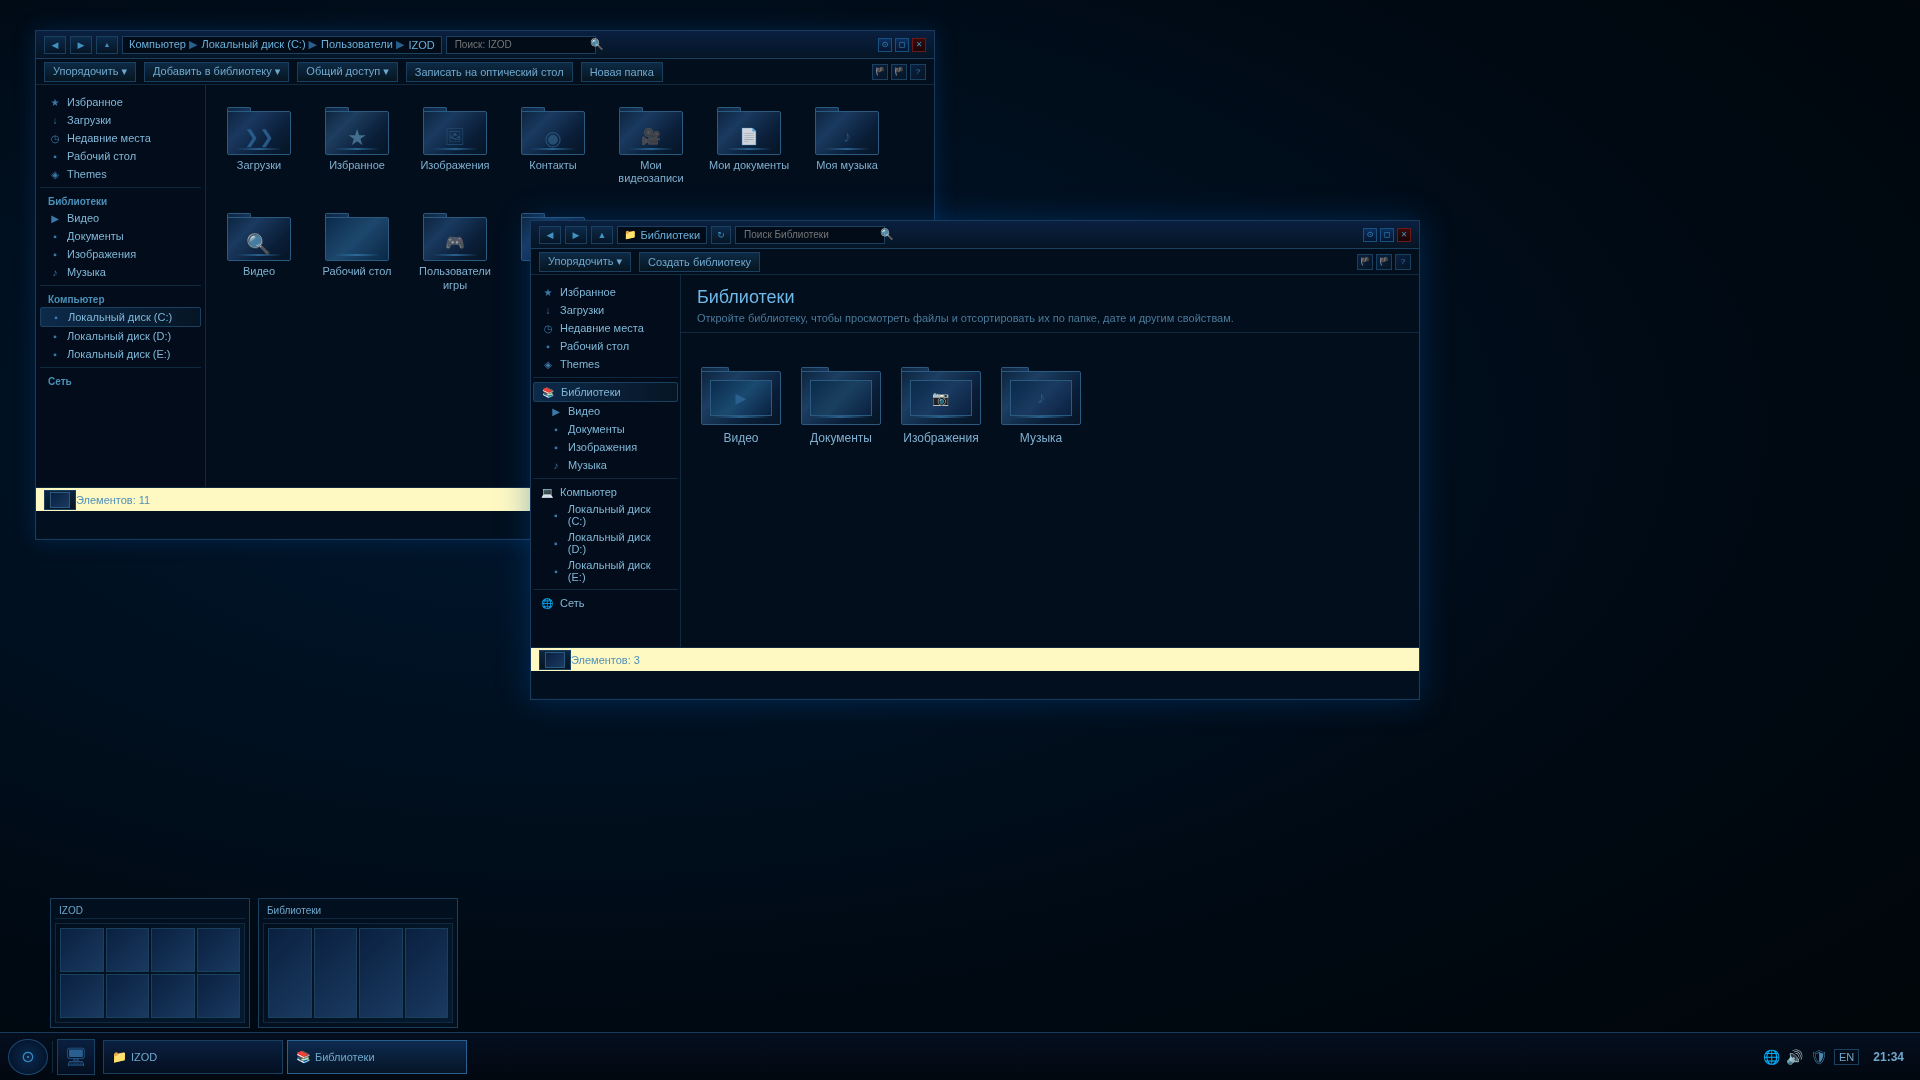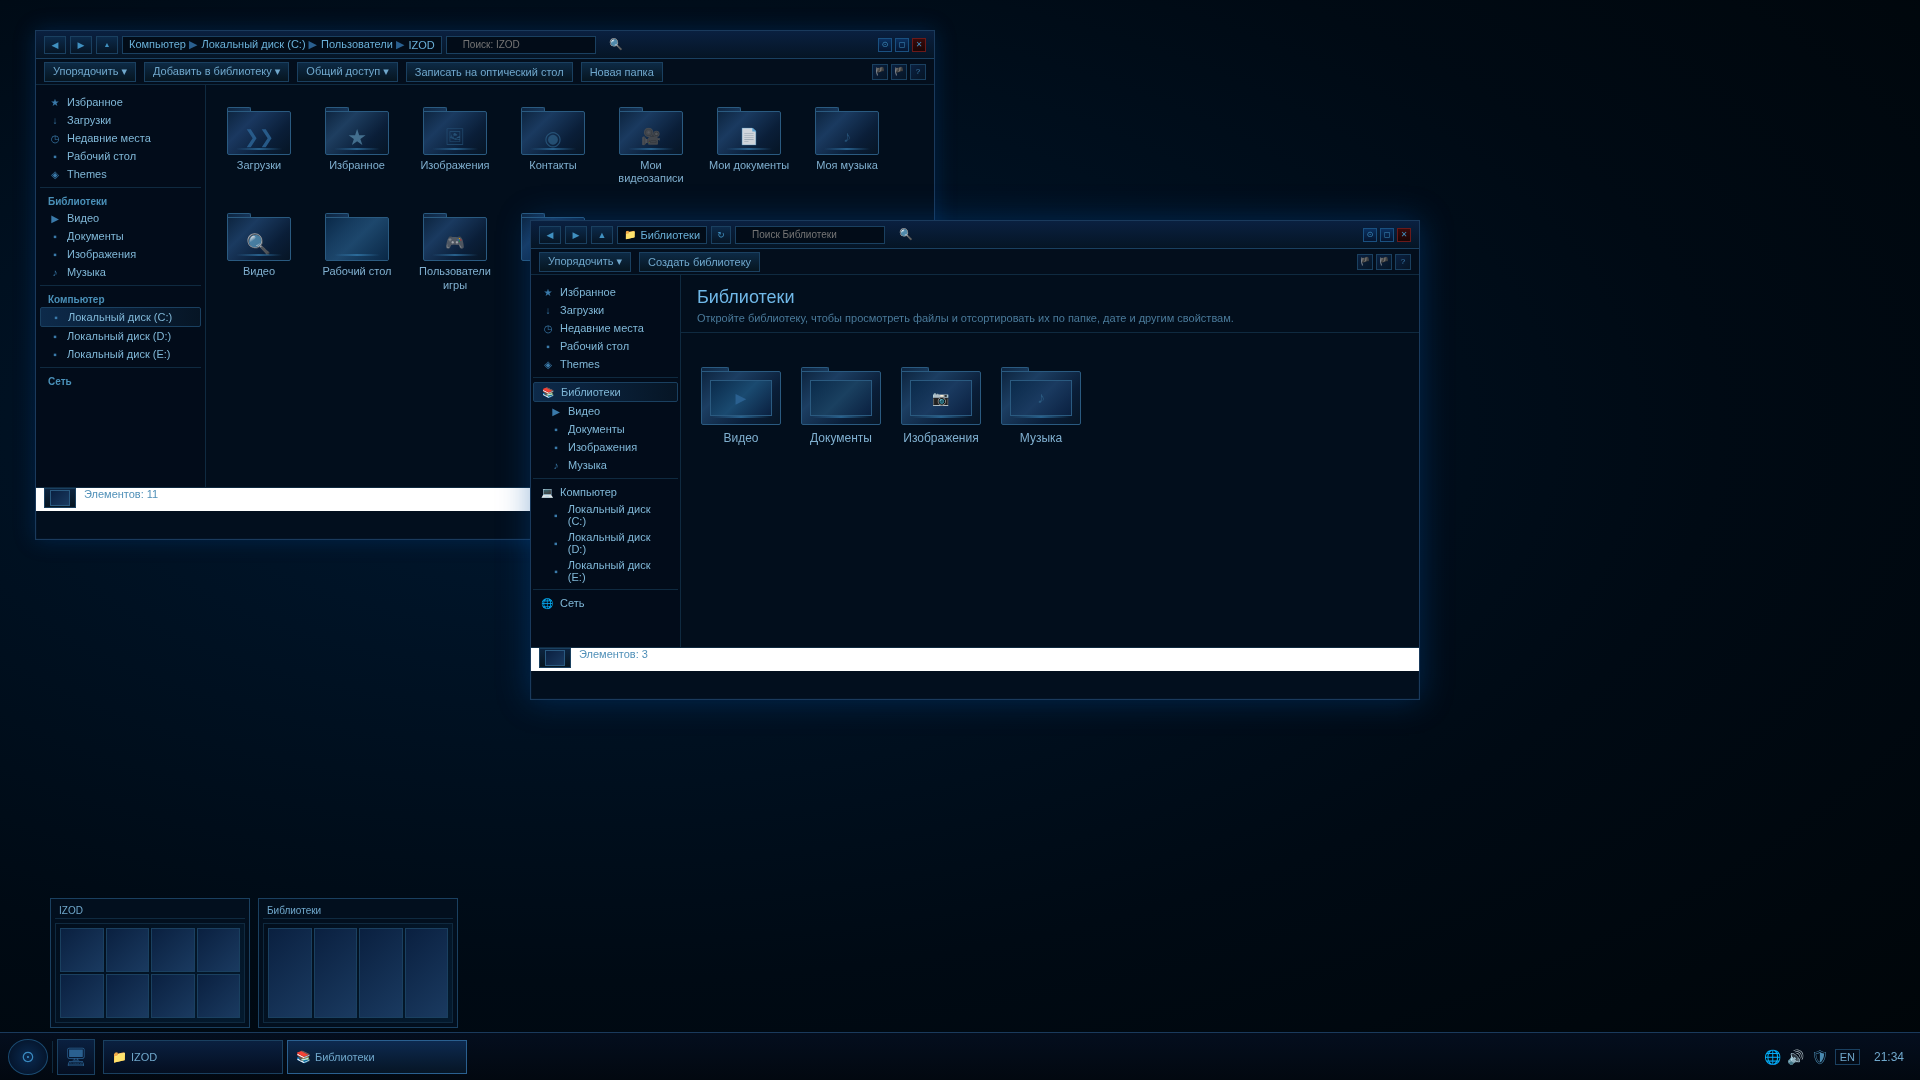--- a/index.html
+++ b/index.html
@@ -100,22 +100,22 @@
 
     .address-crumb:last-child::after { content: ''; }
 
     .search-bar {
       width: 150px;
       height: 18px;
       background: #020c18;
       border: 1px solid #1a4060;
       display: flex;
       align-items: center;
-      padding: 0 16px;
-      gap: 15px;
+      padding: 0 8px;
+      gap: 4px;
     }
 
     .search-input {
       flex: 1;
       background: transparent;
       border: none;
       color: #5090b8;
       font-size: 10px;
       outline: none;
     }
@@ -252,25 +252,26 @@
 
     .file-label {
       font-size: 11px;
       color: #80b0d0;
       text-align: center;
       line-height: 1.2;
     }
 
     .status-bar {
       height: 24px;
-      background: #ffffff;
+      background: #fef9c3;
       border-top: 1px solid #0f2a40;
       display: flex;
+      align-items: center;
       padding: 0 8px;
-      gap: 8px;
+      gap: 0;
     }
 
     .status-icon {
       width: 32px;
       height: 20px;
       background: linear-gradient(180deg, #0d2540 0%, #061520 100%);
       border: 1px solid #1a4060;
       display: flex;
       align-items: center;
       justify-content: center;
@@ -488,20 +489,21 @@
       color: #4a8ab0;
       font-size: 14px;
       cursor: pointer;
     }
 
     .clock {
       color: #70a8cc;
       font-size: 12px;
       text-align: right;
       padding: 0 8px;
+      font-weight: bold;
     }
 
     .lang-indicator {
       color: #70a8cc;
       font-size: 11px;
       border: 1px solid #1a4060;
       padding: 1px 4px;
     }
 
     

